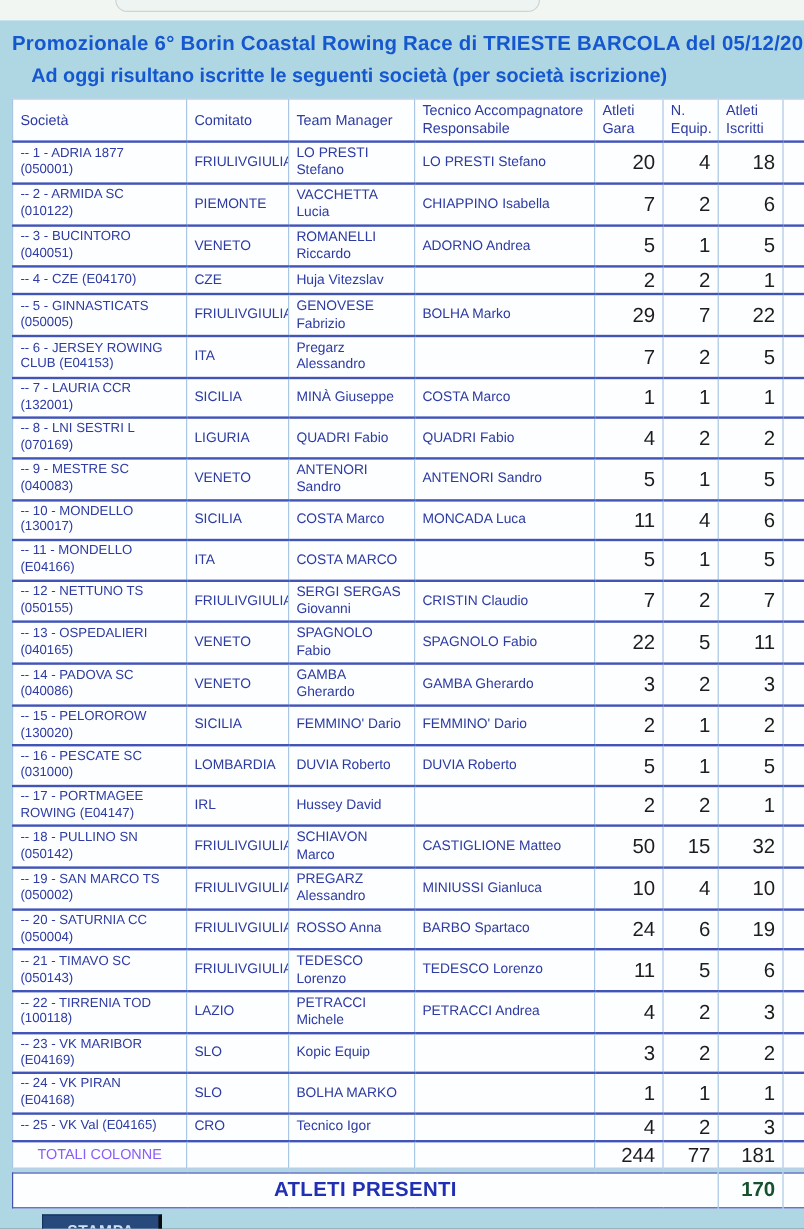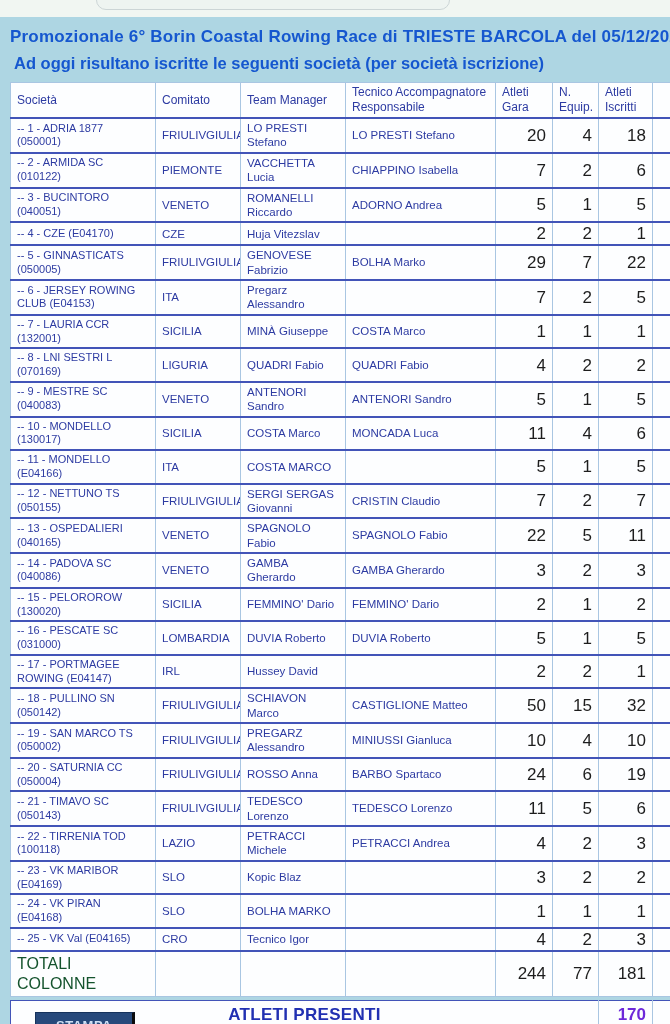--- a/index.html
+++ b/index.html
@@ -12,21 +12,21 @@
   .chrome-hint {
     position:absolute; left:96px; top:-12px; width:352px; height:20px;
     border:1px solid #ccd5d6; border-radius:10px; background:#eef4f1;
   }
   .content { padding-left:10px; }
   .title {
     margin:10px 0 0 0; font-size:17px; font-weight:bold; color:#1557cf;
     white-space:nowrap; overflow:hidden; letter-spacing:0.2px;
   }
   .subtitle {
-    margin:7px 0 9px 4px; font-size:16.5px; font-weight:bold; color:#1557cf;
+    margin:7px 0 9px 16px; font-size:16.5px; font-weight:bold; color:#1557cf;
     white-space:nowrap; overflow:hidden;
   }
   table.main, table.presenti {
     border-collapse:collapse; table-layout:fixed; width:742px;
     background:#fdfeff;
   }
   table.main { border:1px solid #a9c6e2; }
   table.main th, table.main td {
     border-left:1px solid #a9c6e2;
     border-top:2px solid #4254b8;
@@ -42,29 +42,29 @@
     color:#2d3ba2; font-size:11.5px; line-height:1.25;
   }
   td.c0 { font-size:11px; }
   td.c1 { white-space:nowrap; overflow:hidden; }
   td.num {
     color:#1d1d1d; font-size:17px; line-height:1; text-align:right;
     padding-right:10px;
   }
   td.extra { background:#fdfeff; }
   tr.totals-row td { border-top:2px solid #4254b8; }
-  td.totals-label { color:#14532d; font-size:16px; line-height:1.25; }
+  td.totals-label { color:#8b5cf6; font-size:12px; line-height:1.25;text-align:center; }
   table.presenti { margin-top:3px; border:1px solid #4254b8; }
   table.presenti td { padding:4px 6px; }
   td.presenti-label {
     text-align:center; color:#2130b2; font-weight:bold; font-size:17px;
     padding-right:14px; letter-spacing:0.3px;
   }
   td.presenti-value {
-    border-left:1px solid #a9c6e2; color:#6d28d9; font-weight:bold;
+    border-left:1px solid #a9c6e2; color:#14532d; font-weight:bold;
     font-size:17px; text-align:right; padding-right:12px;
   }
   td.presenti-extra { border-left:1px solid #a9c6e2; }
   .stampa-btn {
     position:absolute; left:35px; top:1012px; width:100px; height:28px;
     background:#27497b; color:#cfe0f5; font-weight:bold; font-size:13px;
     font-family:"Liberation Sans", sans-serif;
     border:1px solid #16325c; border-right:3px solid #0c0c0c;
     border-bottom:3px solid #0c0c0c; text-align:center; line-height:24px;
     letter-spacing:0.5px; cursor:pointer;
@@ -324,21 +324,21 @@
             <td class="c2">PETRACCI Michele</td>
             <td class="c3">PETRACCI Andrea</td>
             <td class="num">4</td>
             <td class="num">2</td>
             <td class="num">3</td>
             <td class="extra"></td>
           </tr>
           <tr>
             <td class="c0">-- 23 -  VK MARIBOR (E04169)</td>
             <td class="c1">SLO</td>
-            <td class="c2">Kopic Blaz</td>
+            <td class="c2">Kopic Equip</td>
             <td class="c3"></td>
             <td class="num">3</td>
             <td class="num">2</td>
             <td class="num">2</td>
             <td class="extra"></td>
           </tr>
           <tr>
             <td class="c0">-- 24 -  VK PIRAN (E04168)</td>
             <td class="c1">SLO</td>
             <td class="c2">BOLHA MARKO</td>

